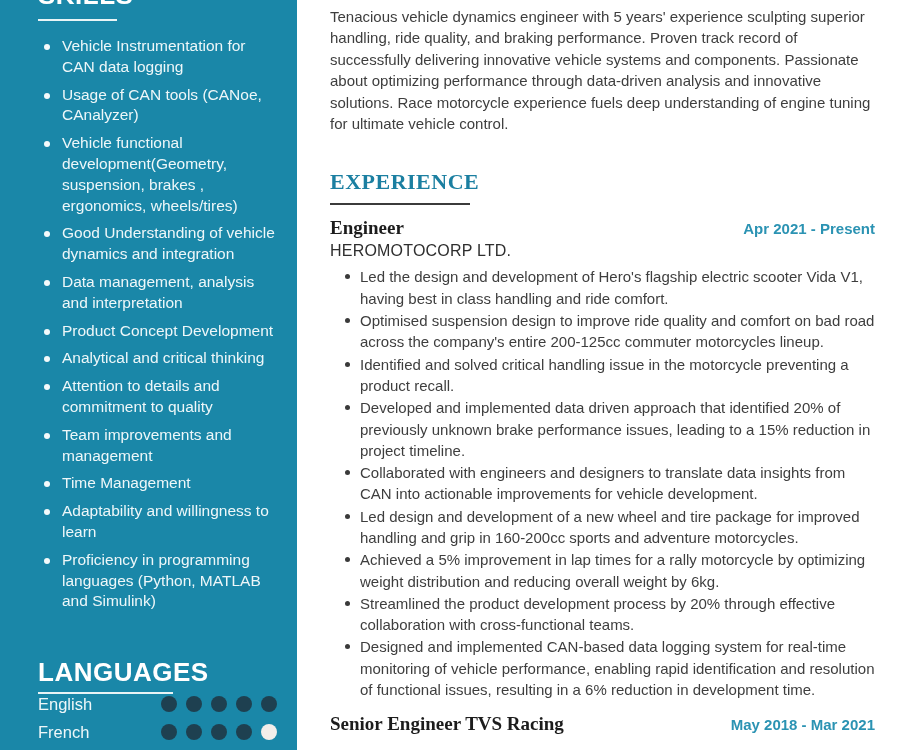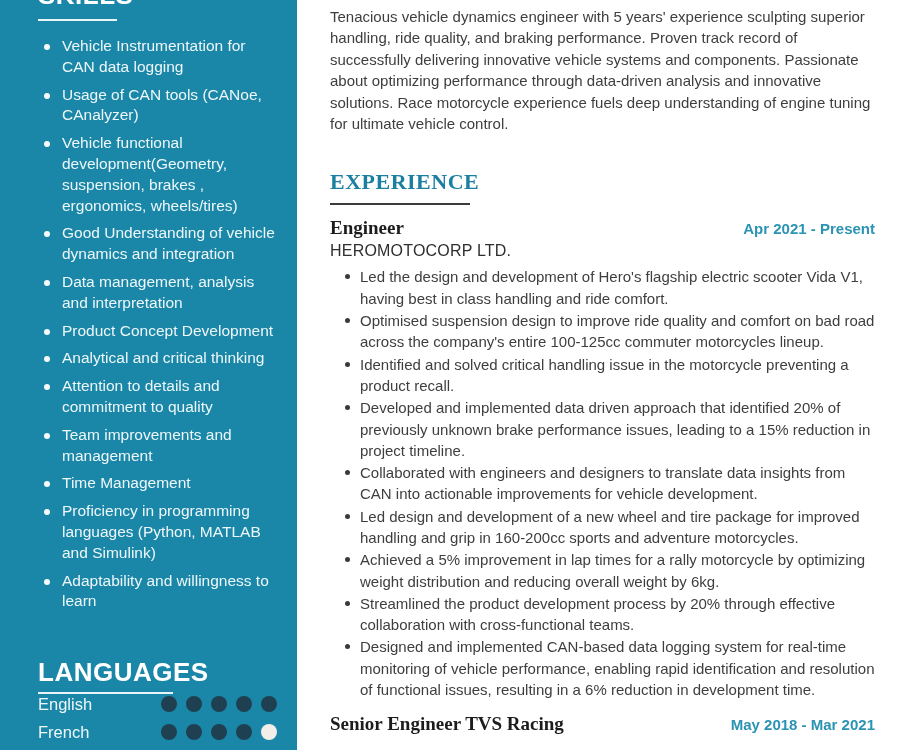--- a/index.html
+++ b/index.html
@@ -72,22 +72,22 @@
         <li>Vehicle Instrumentation for CAN data logging</li>
         <li>Usage of CAN tools (CANoe, CAnalyzer)</li>
         <li>Vehicle functional development(Geometry, suspension, brakes , ergonomics, wheels/tires)</li>
         <li>Good Understanding of vehicle dynamics and integration</li>
         <li>Data management, analysis and interpretation</li>
         <li>Product Concept Development</li>
         <li>Analytical and critical thinking</li>
         <li>Attention to details and commitment to quality</li>
         <li>Team improvements and management</li>
         <li>Time Management</li>
+        <li>Adaptability and willingness to learn</li>
         <li>Proficiency in programming languages (Python, MATLAB and Simulink)</li>
-        <li>Adaptability and willingness to learn</li>
       </ul>
     </section>
 
     <section class="languages">
       <h2 class="side-heading">LANGUAGES</h2>
       <div class="side-underline"></div>
 
       <div class="lang-row">
         <span class="lang-name">English</span>
         <span class="dots">
@@ -120,21 +120,21 @@
     <div class="job">
       <div class="job-head">
         <div>
           <h3 class="job-title">Engineer</h3>
           <div class="company">HEROMOTOCORP LTD.</div>
         </div>
         <span class="dates">Apr 2021 - Present</span>
       </div>
       <ul class="job-bullets">
         <li>Led the design and development of Hero's flagship electric scooter Vida V1, having best in class handling and ride comfort.</li>
-        <li>Optimised suspension design to improve ride quality and comfort on bad road across the company's entire 100-125cc commuter motorcycles lineup.</li>
+        <li>Optimised suspension design to improve ride quality and comfort on bad road across the company's entire 200-125cc commuter motorcycles lineup.</li>
         <li>Identified and solved critical handling issue in the motorcycle preventing a product recall.</li>
         <li>Developed and implemented data driven approach that identified 20% of previously unknown brake performance issues, leading to a 15% reduction in project timeline.</li>
         <li>Collaborated with engineers and designers to translate data insights from CAN into actionable improvements for vehicle development.</li>
         <li>Led design and development of a new wheel and tire package for improved handling and grip in 160-200cc sports and adventure motorcycles.</li>
         <li>Achieved a 5% improvement in lap times for a rally motorcycle by optimizing weight distribution and reducing overall weight by 6kg.</li>
         <li>Streamlined the product development process by 20% through effective collaboration with cross-functional teams.</li>
         <li>Designed and implemented CAN-based data logging system for real-time monitoring of vehicle performance, enabling rapid identification and resolution of functional issues, resulting in a 6% reduction in development time.</li>
       </ul>
     </div>
 

